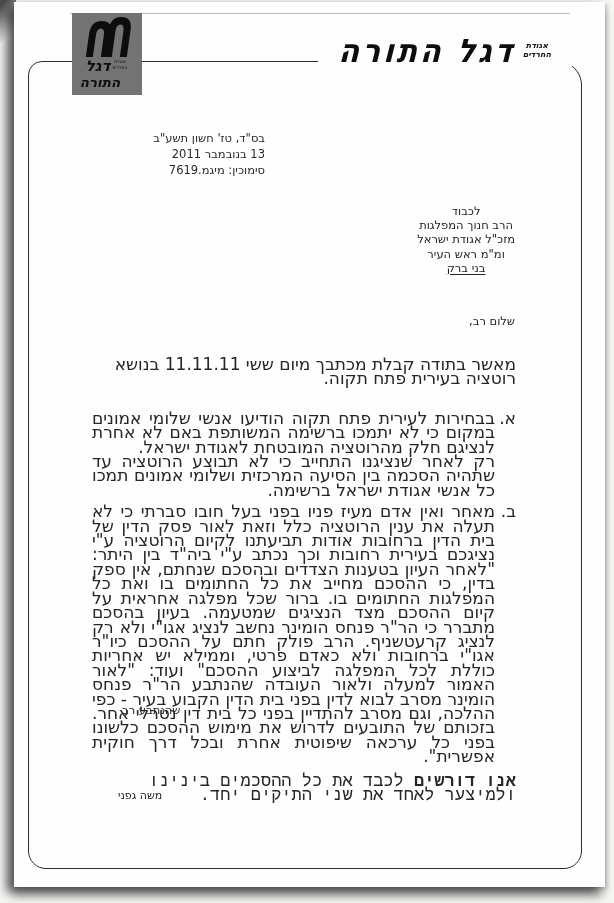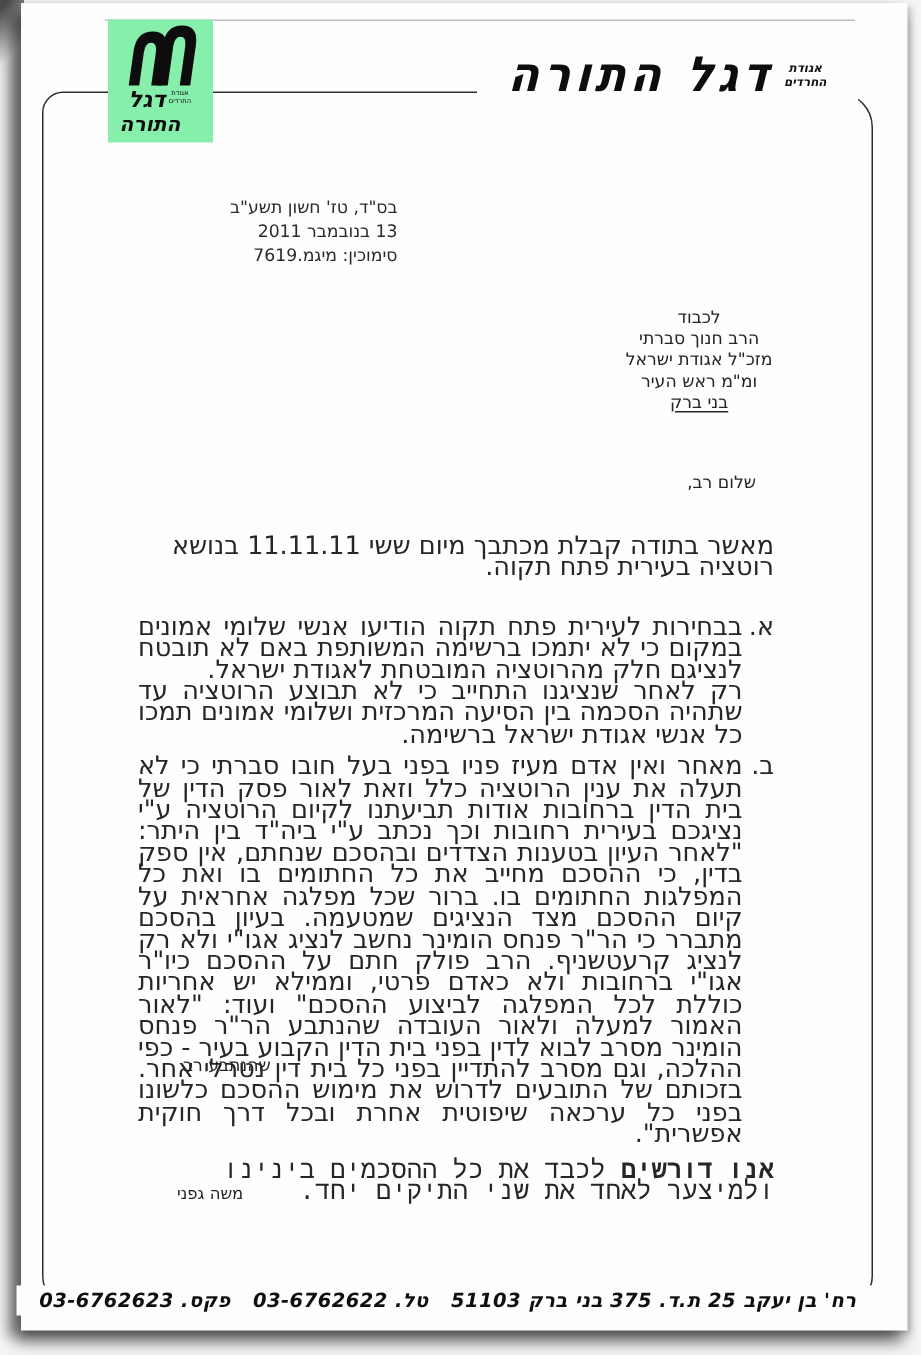--- a/index.html
+++ b/index.html
@@ -9,37 +9,37 @@
         box-shadow:-8px 5px 9px rgba(35,35,35,.62), -2px 9px 9px rgba(35,35,35,.38), 2px 2px 4px rgba(60,60,60,.25);}
   .corner-wedge{position:absolute;left:0;top:0;width:16px;height:44px;
         background:linear-gradient(135deg,#4a4a48 10%,rgba(74,74,72,0) 75%);z-index:0;}
   .scan-line{position:absolute;left:56px;top:11px;width:500px;height:1px;background:#9a9a98;opacity:.65;z-index:2;}
 
   
   .frame{position:absolute;left:28px;top:61px;width:552px;height:806px;
          border:1.4px solid #2e2e2e;border-radius:14px 24px 18px 18px;z-index:1;}
 
   
-  .logo{position:absolute;left:72px;top:13px;width:70px;height:82px;background:#86efac;z-index:3;}
+  .logo{position:absolute;left:72px;top:13px;width:70px;height:82px;background:#737373;z-index:3;}
   .header-block{position:absolute;left:318px;top:27px;width:254px;height:46px;background:#fefefe;z-index:3;
         display:flex;align-items:center;justify-content:center;gap:7px;direction:rtl;}
   .org-small{font-size:8px;line-height:9px;font-weight:bold;font-style:italic;text-align:center;color:#111;white-space:nowrap;}
   .org-title{font-size:30px;font-weight:bold;font-style:italic;letter-spacing:3px;color:#0d0d0d;
         transform:skewX(-4deg) scaleY(1.08);white-space:nowrap;}
 
   
   .date-block{position:absolute;right:349px;top:131px;width:175px;direction:rtl;text-align:right;
         font-size:11.5px;line-height:15.8px;color:#2a2a2a;z-index:2;}
 
   
   .addressee{position:absolute;right:99px;top:204px;direction:rtl;text-align:center;
         font-size:11.5px;line-height:14.2px;color:#242424;z-index:2;}
   .addr-city{text-decoration:underline;text-underline-offset:2px;}
 
-  .salutation{position:absolute;right:110px;top:314px;direction:rtl;font-size:11.5px;color:#242424;z-index:2;}
+  .salutation{position:absolute;right:99px;top:314px;direction:rtl;font-size:11.5px;color:#242424;z-index:2;}
 
   
   .body-area{position:absolute;right:98px;left:92px;top:357px;direction:rtl;font-size:17px;
         line-height:14.4px;color:#262626;z-index:2;}
   .intro{margin:0 0 25px 0;text-align:right;}
   .item{display:flex;margin:0 0 7px 0;}
   .item .marker{flex:0 0 21px;width:21px;}
   .item .text{flex:1;text-align:justify;}
   .item .text div{margin:0;}
   .demand{margin-top:11px;text-align:right;font-family:Liberation Mono, monospace;}
@@ -88,52 +88,45 @@
   </div>
 
   <div class="date-block">
     <div>בס"ד, טז' חשון תשע"ב</div>
     <div>13 בנובמבר 2011</div>
     <div>סימוכין: מיגמ.7619</div>
   </div>
 
   <div class="addressee">
     <div>לכבוד</div>
-    <div>הרב חנוך סברתי</div>
+    <div>הרב חנוך המפלגות</div>
     <div>מזכ"ל אגודת ישראל</div>
     <div>ומ"מ ראש העיר</div>
     <div class="addr-city">בני ברק</div>
   </div>
 
   <div class="salutation">שלום רב,</div>
 
   <div class="body-area">
     <div class="intro">מאשר בתודה קבלת מכתבך מיום ששי 11.11.11 בנושא רוטציה בעירית פתח תקוה.</div>
 
     <div class="item">
       <div class="marker">א.</div>
       <div class="text">
-        <div>בבחירות לעירית פתח תקוה הודיעו אנשי שלומי אמונים במקום כי לא יתמכו ברשימה המשותפת באם לא תובטח לנציגם חלק מהרוטציה המובטחת לאגודת ישראל.</div>
+        <div>בבחירות לעירית פתח תקוה הודיעו אנשי שלומי אמונים במקום כי לא יתמכו ברשימה המשותפת באם לא אחרת לנציגם חלק מהרוטציה המובטחת לאגודת ישראל.</div>
         <div>רק לאחר שנציגנו התחייב כי לא תבוצע הרוטציה עד שתהיה הסכמה בין הסיעה המרכזית ושלומי אמונים תמכו כל אנשי אגודת ישראל ברשימה.</div>
       </div>
     </div>
 
     <div class="item">
       <div class="marker">ב.</div>
       <div class="text">
         <div>מאחר ואין אדם מעיז פניו בפני בעל חובו סברתי כי לא תעלה את ענין הרוטציה כלל וזאת לאור פסק הדין של בית הדין ברחובות אודות תביעתנו לקיום הרוטציה ע"י נציגכם בעירית רחובות וכך נכתב ע"י ביה"ד בין היתר: "לאחר העיון בטענות הצדדים ובהסכם שנחתם, אין ספק בדין, כי ההסכם מחייב את כל החתומים בו ואת כל המפלגות החתומים בו. ברור שכל מפלגה אחראית על קיום ההסכם מצד הנציגים שמטעמה. בעיון בהסכם מתברר כי הר"ר פנחס הומינר נחשב לנציג אגו"י ולא רק לנציג קרעטשניף. הרב פולק חתם על ההסכם כיו"ר אגו"י ברחובות ולא כאדם פרטי, וממילא יש אחריות כוללת לכל המפלגה לביצוע ההסכם" ועוד: "לאור האמור למעלה ולאור העובדה שהנתבע הר"ר פנחס הומינר מסרב לבוא לדין בפני בית הדין הקבוע בעיר - כפי ההלכה, וגם מסרב להתדיין בפני כל בית דין נטרלי אחר. בזכותם של התובעים לדרוש את מימוש ההסכם כלשונו בפני כל ערכאה שיפוטית אחרת ובכל דרך חוקית אפשרית".</div>
       </div>
     </div>
 
     <div class="demand"><span class="b">אנו דורשים</span><span> לכבד את כל ההסכמים בינינו ולמיצער לאחד את שני התיקים יחד.</span></div>
   </div>
 
   <div class="closing">שהנתבע רב</div>
   <div class="signature">משה גפני</div>
 
-  <div class="footer">
-    <span class="wrap">
-      <span class="seg">רח' בן יעקב 25 ת.ד. 375 בני ברק 51103</span>
-      <span class="seg">טל. 03-6762622</span>
-      <span class="seg">פקס. 03-6762623</span>
-    </span>
-  </div>
 </div>
 
 </body></html>

